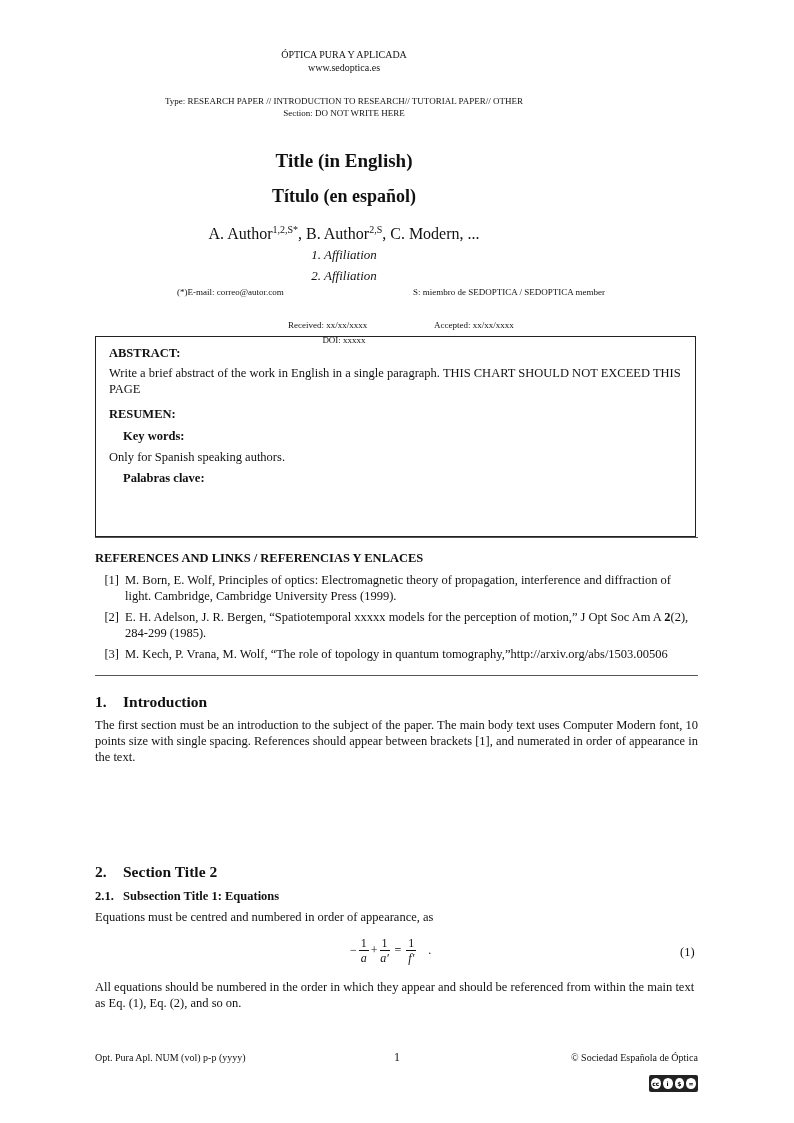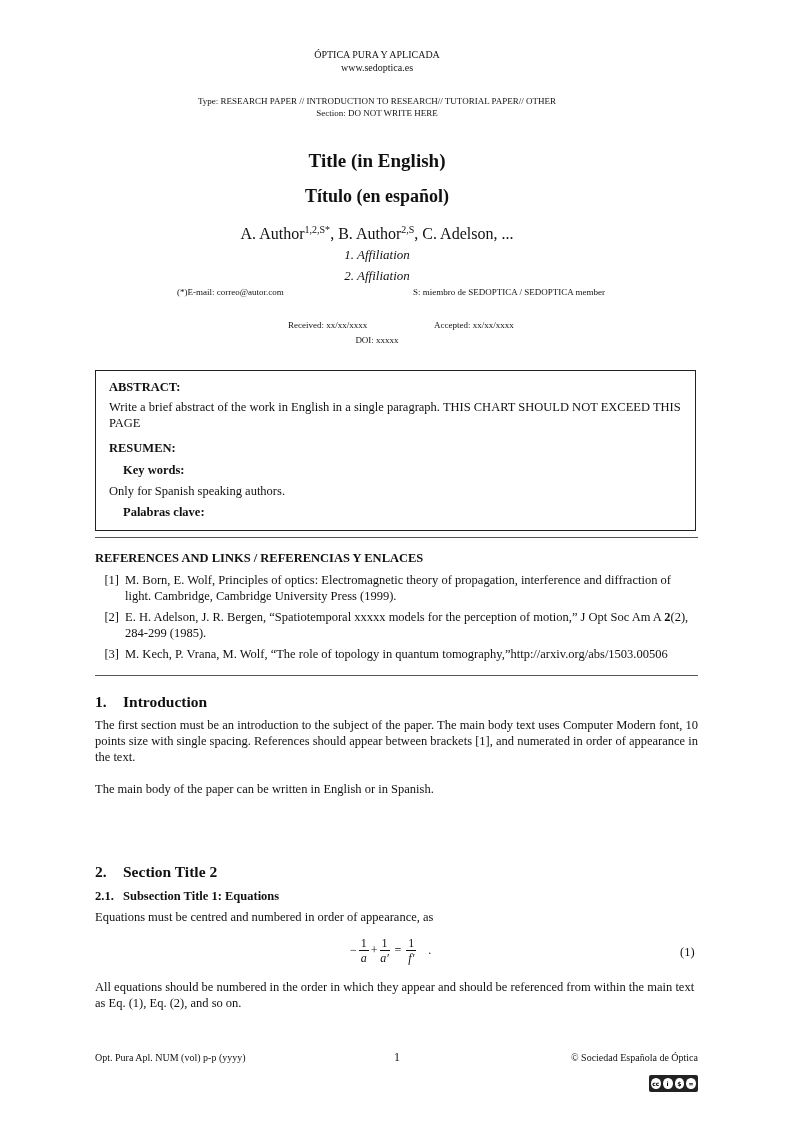--- a/index.html
+++ b/index.html
@@ -1,36 +1,36 @@
 <!DOCTYPE html>
 <html><head>
 <meta charset="utf-8">
 <style>
   html, body { margin:0; padding:0; background:#fff; }
   body { width:794px; height:1123px; position:relative; font-family:"Liberation Serif", serif; color:#111; }
   .abs { position:absolute; }
-  .center { left:0; width:688px; text-align:center;padding-left:33px; }
+  .center { left:0; width:688px; text-align:center; }
   .journal { top:49px; font-size:10px; line-height:12px; }
   .journal-url { top:62px; font-size:10px; line-height:12px; }
   .type { top:96px; font-size:9px; line-height:11px; }
   .section-note { top:108px; font-size:9px; line-height:11px; }
   .title { top:148px; font-size:19px; font-weight:bold; line-height:26px; }
   .subtitle { top:185px; font-size:18px; font-weight:bold; line-height:22px; }
   .authors { top:224px; font-size:16px; line-height:20px; }
   .authors sup { font-size:10px; vertical-align:6px; line-height:0; }
   .aff { font-size:13px; font-style:italic; line-height:16px; }
   .aff1 { top:247px; }
   .aff2 { top:268px; }
   .email { top:287px; left:177px; font-size:9px; }
   .member { top:287px; left:413px; font-size:9px; }
   .received { top:320px; left:288px; font-size:9px; }
   .accepted { top:320px; left:434px; font-size:9px; }
   .doi { top:335px; font-size:9px;text-align:center; }
 
-  .abstract-box { top:370px; left:95px; width:601px; height:161px; border:1.5px solid #222; box-sizing:border-box; padding:8px 13px; font-size:12.5px; line-height:16px; }
+  .abstract-box { top:336px; left:95px; width:601px; height:201px; border:1.5px solid #222; box-sizing:border-box; padding:8px 13px; font-size:12.5px; line-height:16px; }
   .abstract-box .lbl { font-weight:bold; }
   .abstract-box p { margin:0; }
   .indent { padding-left:14px; }
 
   .rule { left:95px; width:603px; height:0; border-top:1px solid #555; }
   .refs { top:550px; left:95px; width:603px; font-size:12.5px; line-height:16px; }
   .refs h3 { margin:0 0 6px 0; font-size:12.5px; font-weight:bold; }
   .ref { display:flex; margin-bottom:5px; }
   .ref .num { width:24px; flex:none; text-align:right; padding-right:6px; }
   .ref .txt { flex:1; }
@@ -58,21 +58,21 @@
 <body>
 
 <div class="abs center journal">ÓPTICA PURA Y APLICADA</div>
 <div class="abs center journal-url">www.sedoptica.es</div>
 <div class="abs center type">Type: RESEARCH PAPER // INTRODUCTION TO RESEARCH// TUTORIAL PAPER// OTHER</div>
 <div class="abs center section-note">Section: DO NOT WRITE HERE</div>
 
 <div class="abs center title">Title (in English)</div>
 <div class="abs center subtitle">Título (en español)</div>
 
-<div class="abs center authors"><span>A. Author</span><sup>1,2,S*</sup><span>, B. Author</span><sup>2,S</sup><span>, C. Adelson, ...</span></div>
+<div class="abs center authors"><span>A. Author</span><sup>1,2,S*</sup><span>, B. Author</span><sup>2,S</sup><span>, C. Modern, ...</span></div>
 <div class="abs center aff aff1">1. Affiliation</div>
 <div class="abs center aff aff2">2. Affiliation</div>
 
 <div class="abs email">(*)E-mail: correo@autor.com</div>
 <div class="abs member">S: miembro de SEDOPTICA / SEDOPTICA member</div>
 <div class="abs received">Received: xx/xx/xxxx</div>
 <div class="abs accepted">Accepted: xx/xx/xxxx</div>
 <div class="abs center doi">DOI: xxxxx</div>
 
 <div class="abs abstract-box">
@@ -100,21 +100,20 @@
     <span class="num">[3]</span>
     <span class="txt">M. Kech, P. Vrana, M. Wolf, “The role of topology in quantum tomography,”http://arxiv.org/abs/1503.00506</span>
   </div>
 </div>
 
 <div class="abs rule" style="top:675px"></div>
 
 <div class="abs body h1" style="top:692px"><span class="n">1.</span><span>Introduction</span></div>
 <div class="abs body" style="top:717px">
   <p>The first section must be an introduction to the subject of the paper. The main body text uses Computer Modern font, 10 points size with single spacing. References should appear between brackets [1], and numerated in order of appearance in the text.</p>
-  <p style="margin-top:16px">The main body of the paper can be written in English or in Spanish.</p>
 </div>
 
 <div class="abs body h1" style="top:862px"><span class="n">2.</span><span>Section Title 2</span></div>
 <div class="abs body h2" style="top:888px"><span class="n">2.1.</span><span>Subsection Title 1: Equations</span></div>
 <div class="abs body" style="top:909px">Equations must be centred and numbered in order of appearance, as</div>
 
 <div class="abs eq">
   <span>−</span>
   <span class="frac">
       <span class="nu">1</span>

